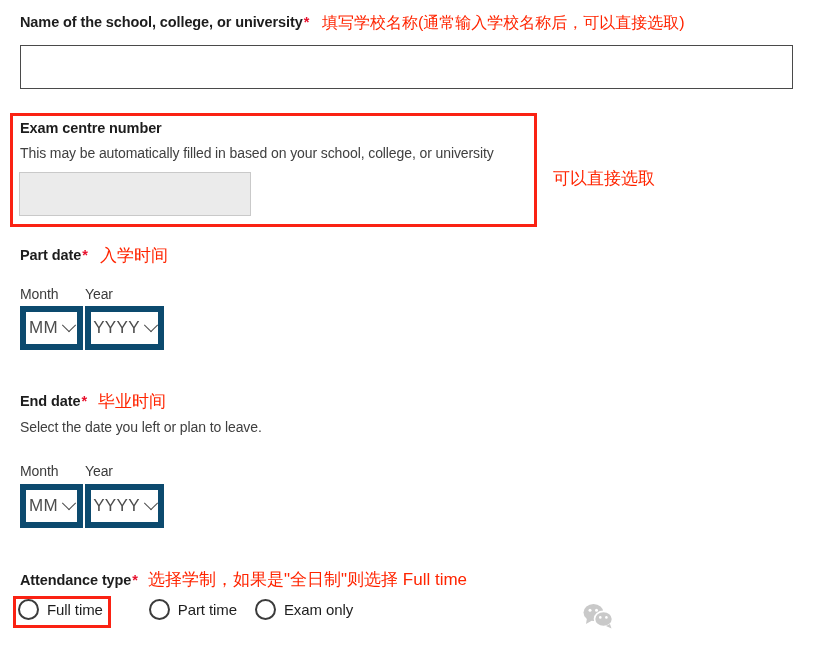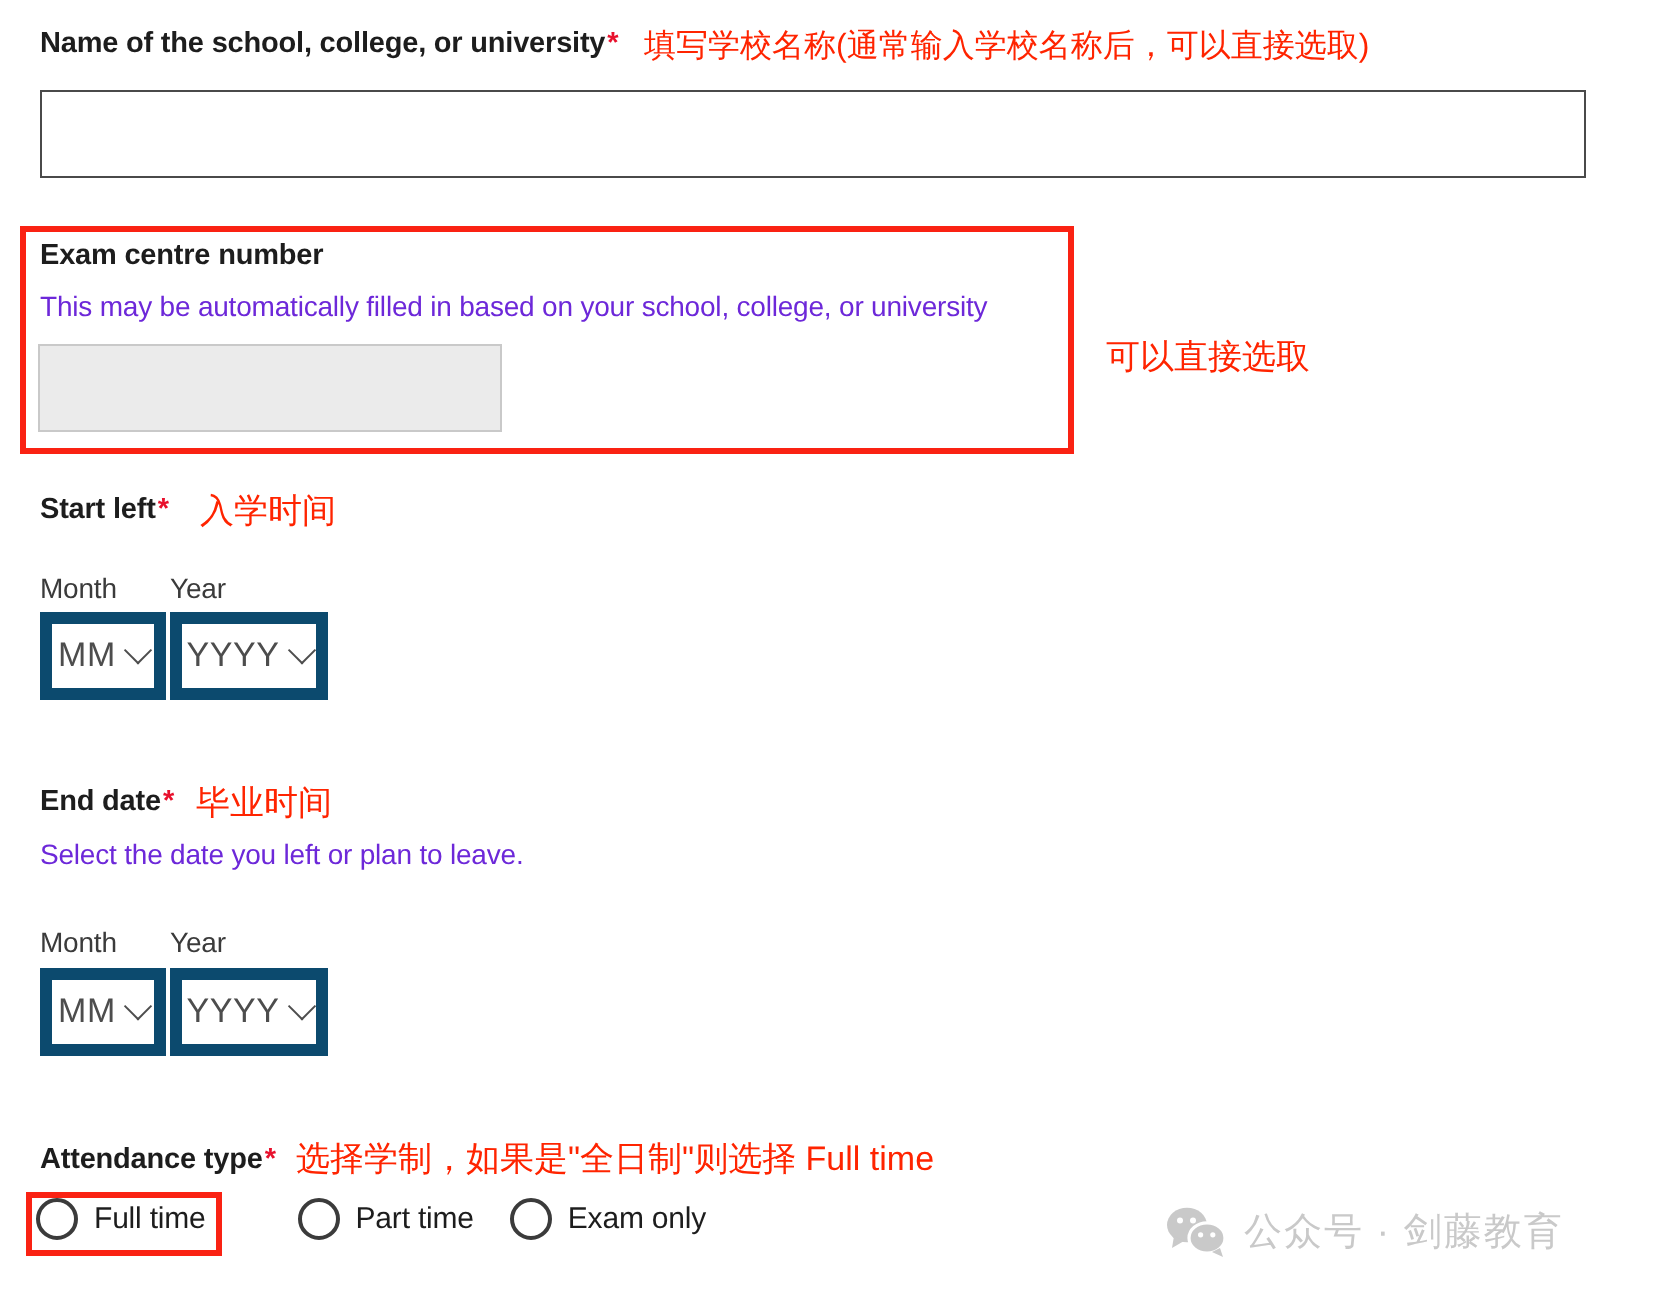--- a/index.html
+++ b/index.html
@@ -27,21 +27,21 @@
     letter-spacing: -0.1px;
     white-space: nowrap;
   }
   .req {
     color: #e8112d;
     font-weight: bold;
     margin-left: 1px;
   }
   .hint {
     font-size: 14px;
-    color: #6d28d9;
+    color: #404040;
     white-space: nowrap;
     letter-spacing: -0.1px;
   }
   .sub-label {
     font-size: 14px;
     color: #3b3b3b;
     letter-spacing: -0.1px;
   }
 
   .text-input {
@@ -155,21 +155,21 @@
 <div class="abs field-label" style="left:20px; top:120px;">Exam centre number</div>
 
 <div class="abs hint" style="left:20px; top:145px;">This may be automatically filled in based on your school, college, or university</div>
 
 <input class="abs text-input disabled" style="left: 19px; top: 172px; width: 232px; height: 44px;" disabled="" placeholder="">
 
 <div class="abs redbox" style="left:10px; top:113px; width:527px; height:114px;"></div>
 
 <div class="abs annot annot-lg" style="left:553px; top:167px;">可以直接选取</div>
 
-<div class="abs field-label" style="left:20px; top:247px;"><span>Start left</span><span class="req">*</span></div>
+<div class="abs field-label" style="left:20px; top:247px;"><span>Part date</span><span class="req">*</span></div>
 
 <div class="abs annot annot-lg" style="left:100px; top:244px;">入学时间</div>
 
 <div class="abs sub-label" style="left:20px; top:286px;">Month</div>
 <div class="abs sub-label" style="left:85px; top:286px;">Year</div>
 
 <div class="abs select-pair" style="left:20px; top:306px;">
   <div class="select-box" style="width:63px;">
     <span>MM</span>
     <span class="caret"></span>
@@ -225,14 +225,13 @@
   <svg class="wechat-icon" width="30" height="26" viewBox="0 0 30 26">
     <ellipse cx="10.5" cy="9.5" rx="10" ry="8.6" fill="#c9c9c9"></ellipse>
     <polygon points="4,15 3,21 9,17.5" fill="#c9c9c9"></polygon>
     <ellipse cx="20.5" cy="16" rx="9" ry="7.6" fill="#c9c9c9" stroke="#ffffff" stroke-width="1.6"></ellipse>
     <polygon points="27,21 28.5,25.5 23,23" fill="#c9c9c9"></polygon>
     <circle cx="7" cy="7.2" r="1.5" fill="#ffffff"></circle>
     <circle cx="13.5" cy="7.2" r="1.5" fill="#ffffff"></circle>
     <circle cx="17.3" cy="14.4" r="1.3" fill="#ffffff"></circle>
     <circle cx="23.4" cy="14.4" r="1.3" fill="#ffffff"></circle>
   </svg>
-  <span>公众号 · 剑藤教育</span>
 </div>
 
 </body></html>

